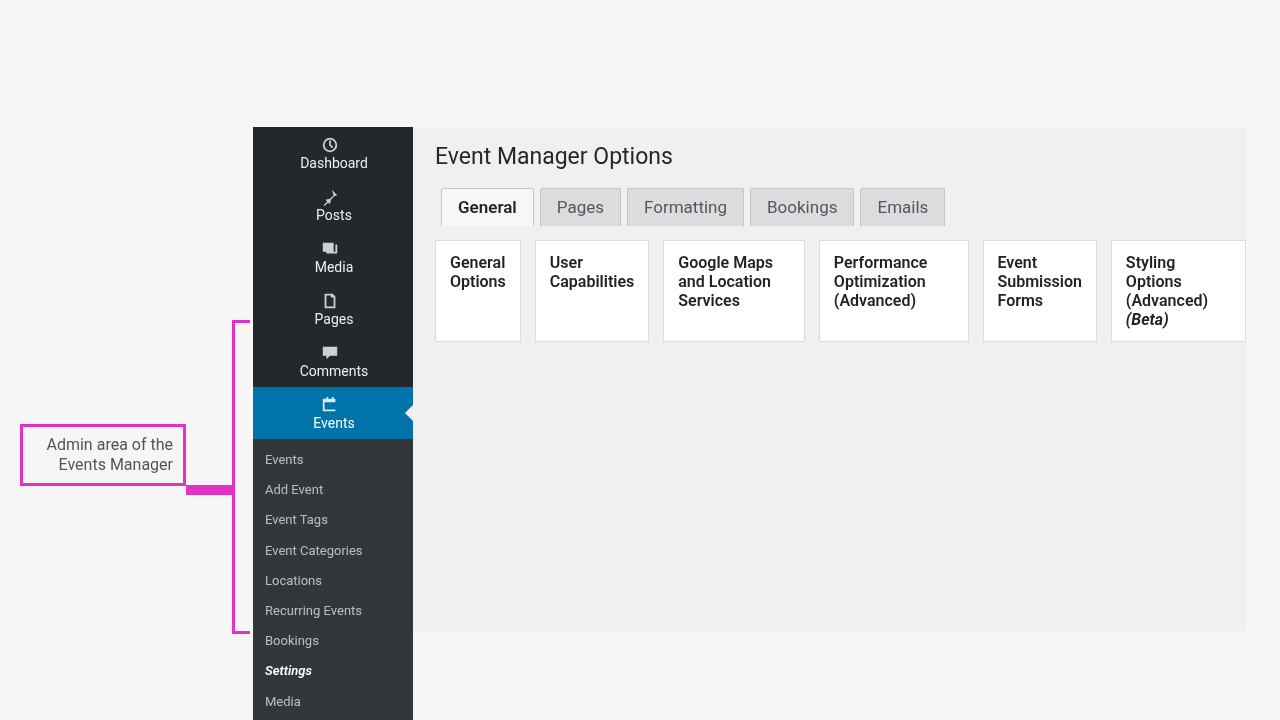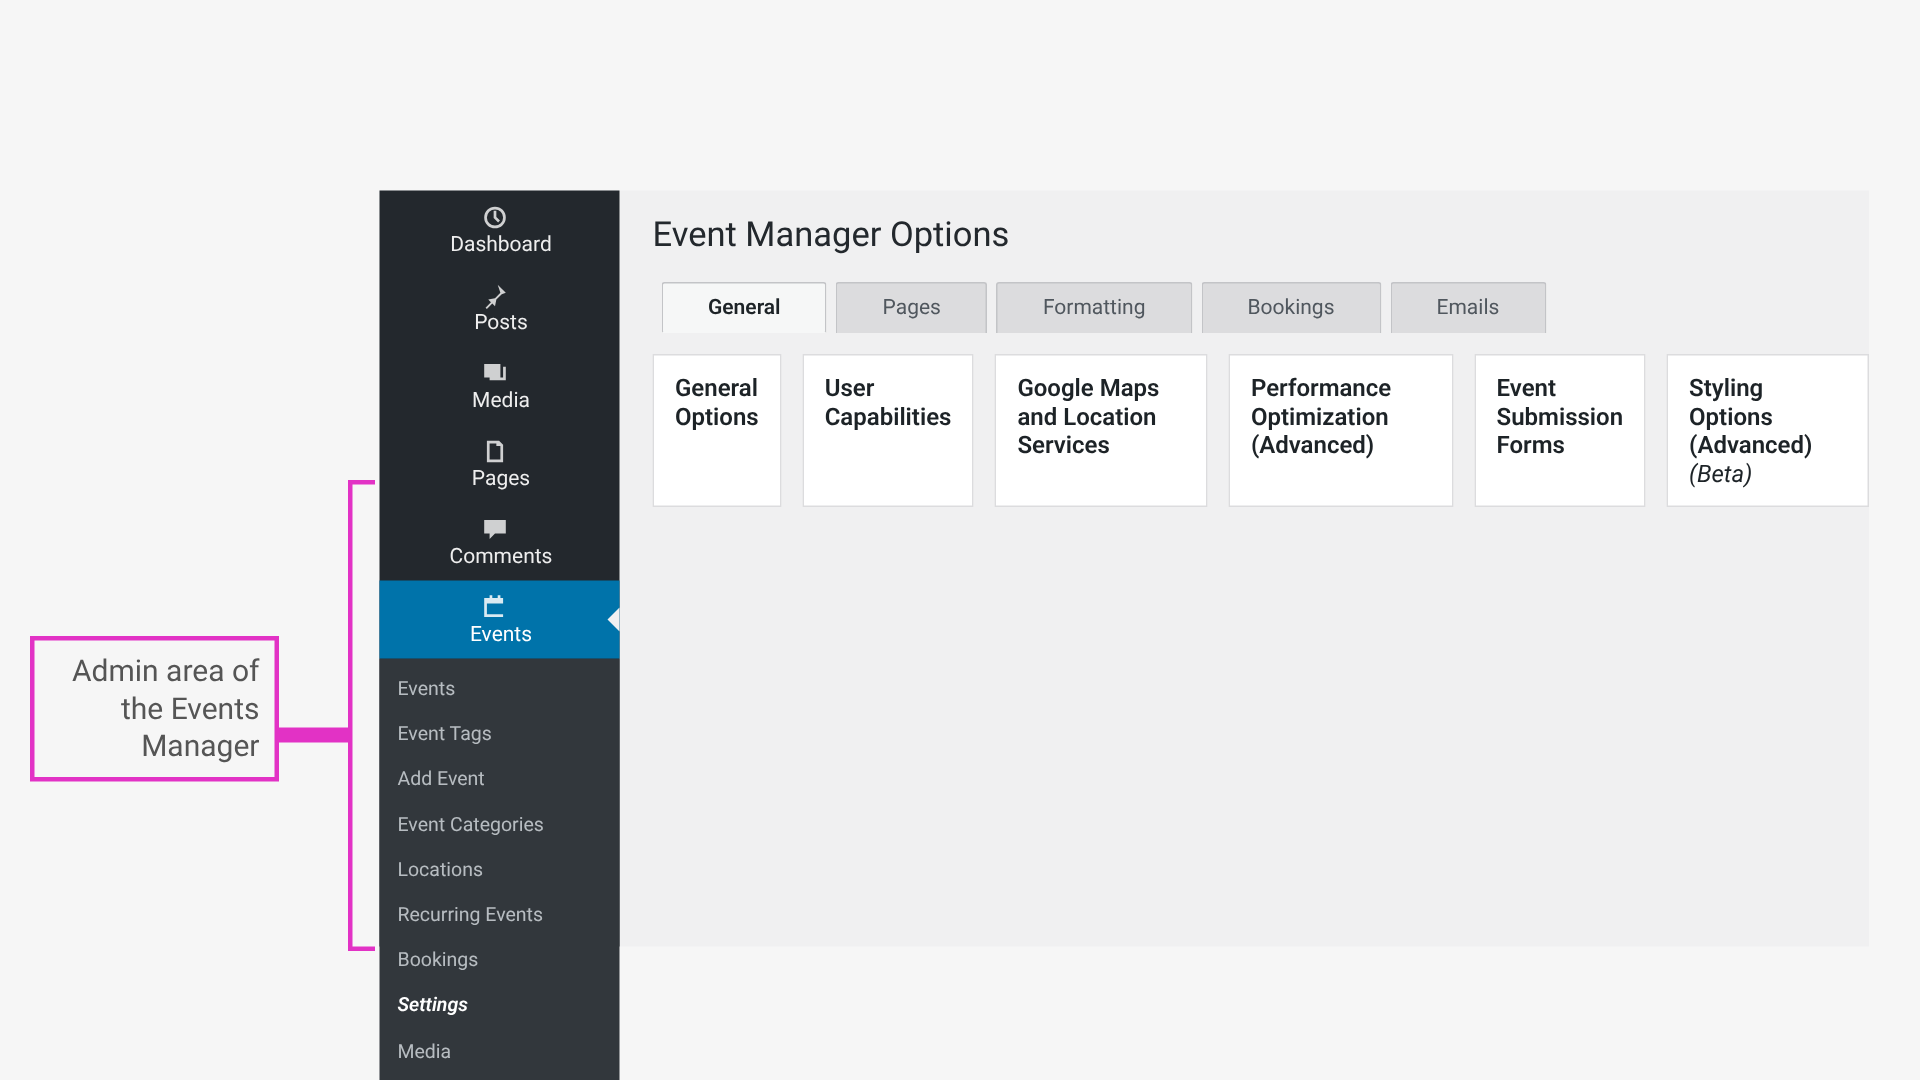--- a/index.html
+++ b/index.html
@@ -82,56 +82,56 @@
       color: #23282d;
       margin-bottom: 18px;
     }
     .tabs {
       display: flex;
       gap: 6px;
       margin-bottom: 14px;
       margin-left: 6px;
     }
     .tab {
-      padding: 8px 30px;
+      padding: 8px 16px;
       background: #dcdcde;
       border: 1px solid #c3c4c7;
       border-bottom: none;
       color: #50575e;
-      font-size: 14px;
+      font-size: 17px;
       cursor: pointer;
       border-radius: 2px 2px 0 0;
     }
     .tab.active {
       background: #f6f7f7;
       border-bottom: 1px solid #f6f7f7;
       color: #1d2327;
       font-weight: 600;
     }
     .panels { display: flex; flex-direction: row; gap: 14px; }
     .panel {
       background: #fff;
       border: 1px solid #dcdcde;
       padding: 12px 14px;
       font-size: 16px;
       color: #1d2327;
       font-weight: 600;
       cursor: pointer;
     }
-    .panel .suffix { font-style: italic; font-weight: 400; text-align: right; }
+    .panel .suffix { font-style: italic; font-weight: 700; text-align: right; }
 
     
     .callout-box {
       position: absolute;
       left: 20px;
       top: 424px;
       width: 166px;
       border: 3px solid #e232c5;
       color: #555;
-      font-size: 20px;
+      font-size: 16px;
       line-height: 1.25;
       padding: 8px 10px;
       text-align: right;
       background: #f6f6f6;
     }
     .callout-bracket {
       position: absolute;
       left: 232px;
       top: 320px;
       width: 18px;
@@ -197,22 +197,22 @@
     <div class="sidebar-item active">
       <span class="icon">
         <svg viewBox="0 0 20 20">
             <path d="M4 3h2V1h2v2h4V1h2v2h2v14H2V3zm0 4v8h12V7z"></path>
           </svg>
       </span>
       <span>Events</span>
     </div>
     <div class="submenu">
       <div class="submenu-item">Events</div>
+      <div class="submenu-item">Add Event</div>
       <div class="submenu-item">Event Tags</div>
-      <div class="submenu-item">Add Event</div>
       <div class="submenu-item">Event Categories</div>
       <div class="submenu-item">Locations</div>
       <div class="submenu-item">Recurring Events</div>
       <div class="submenu-item">Bookings</div>
       <div class="submenu-item current">Settings</div>
       <div class="submenu-item">Media</div>
     </div>
   </nav>
 
   <main class="content">

